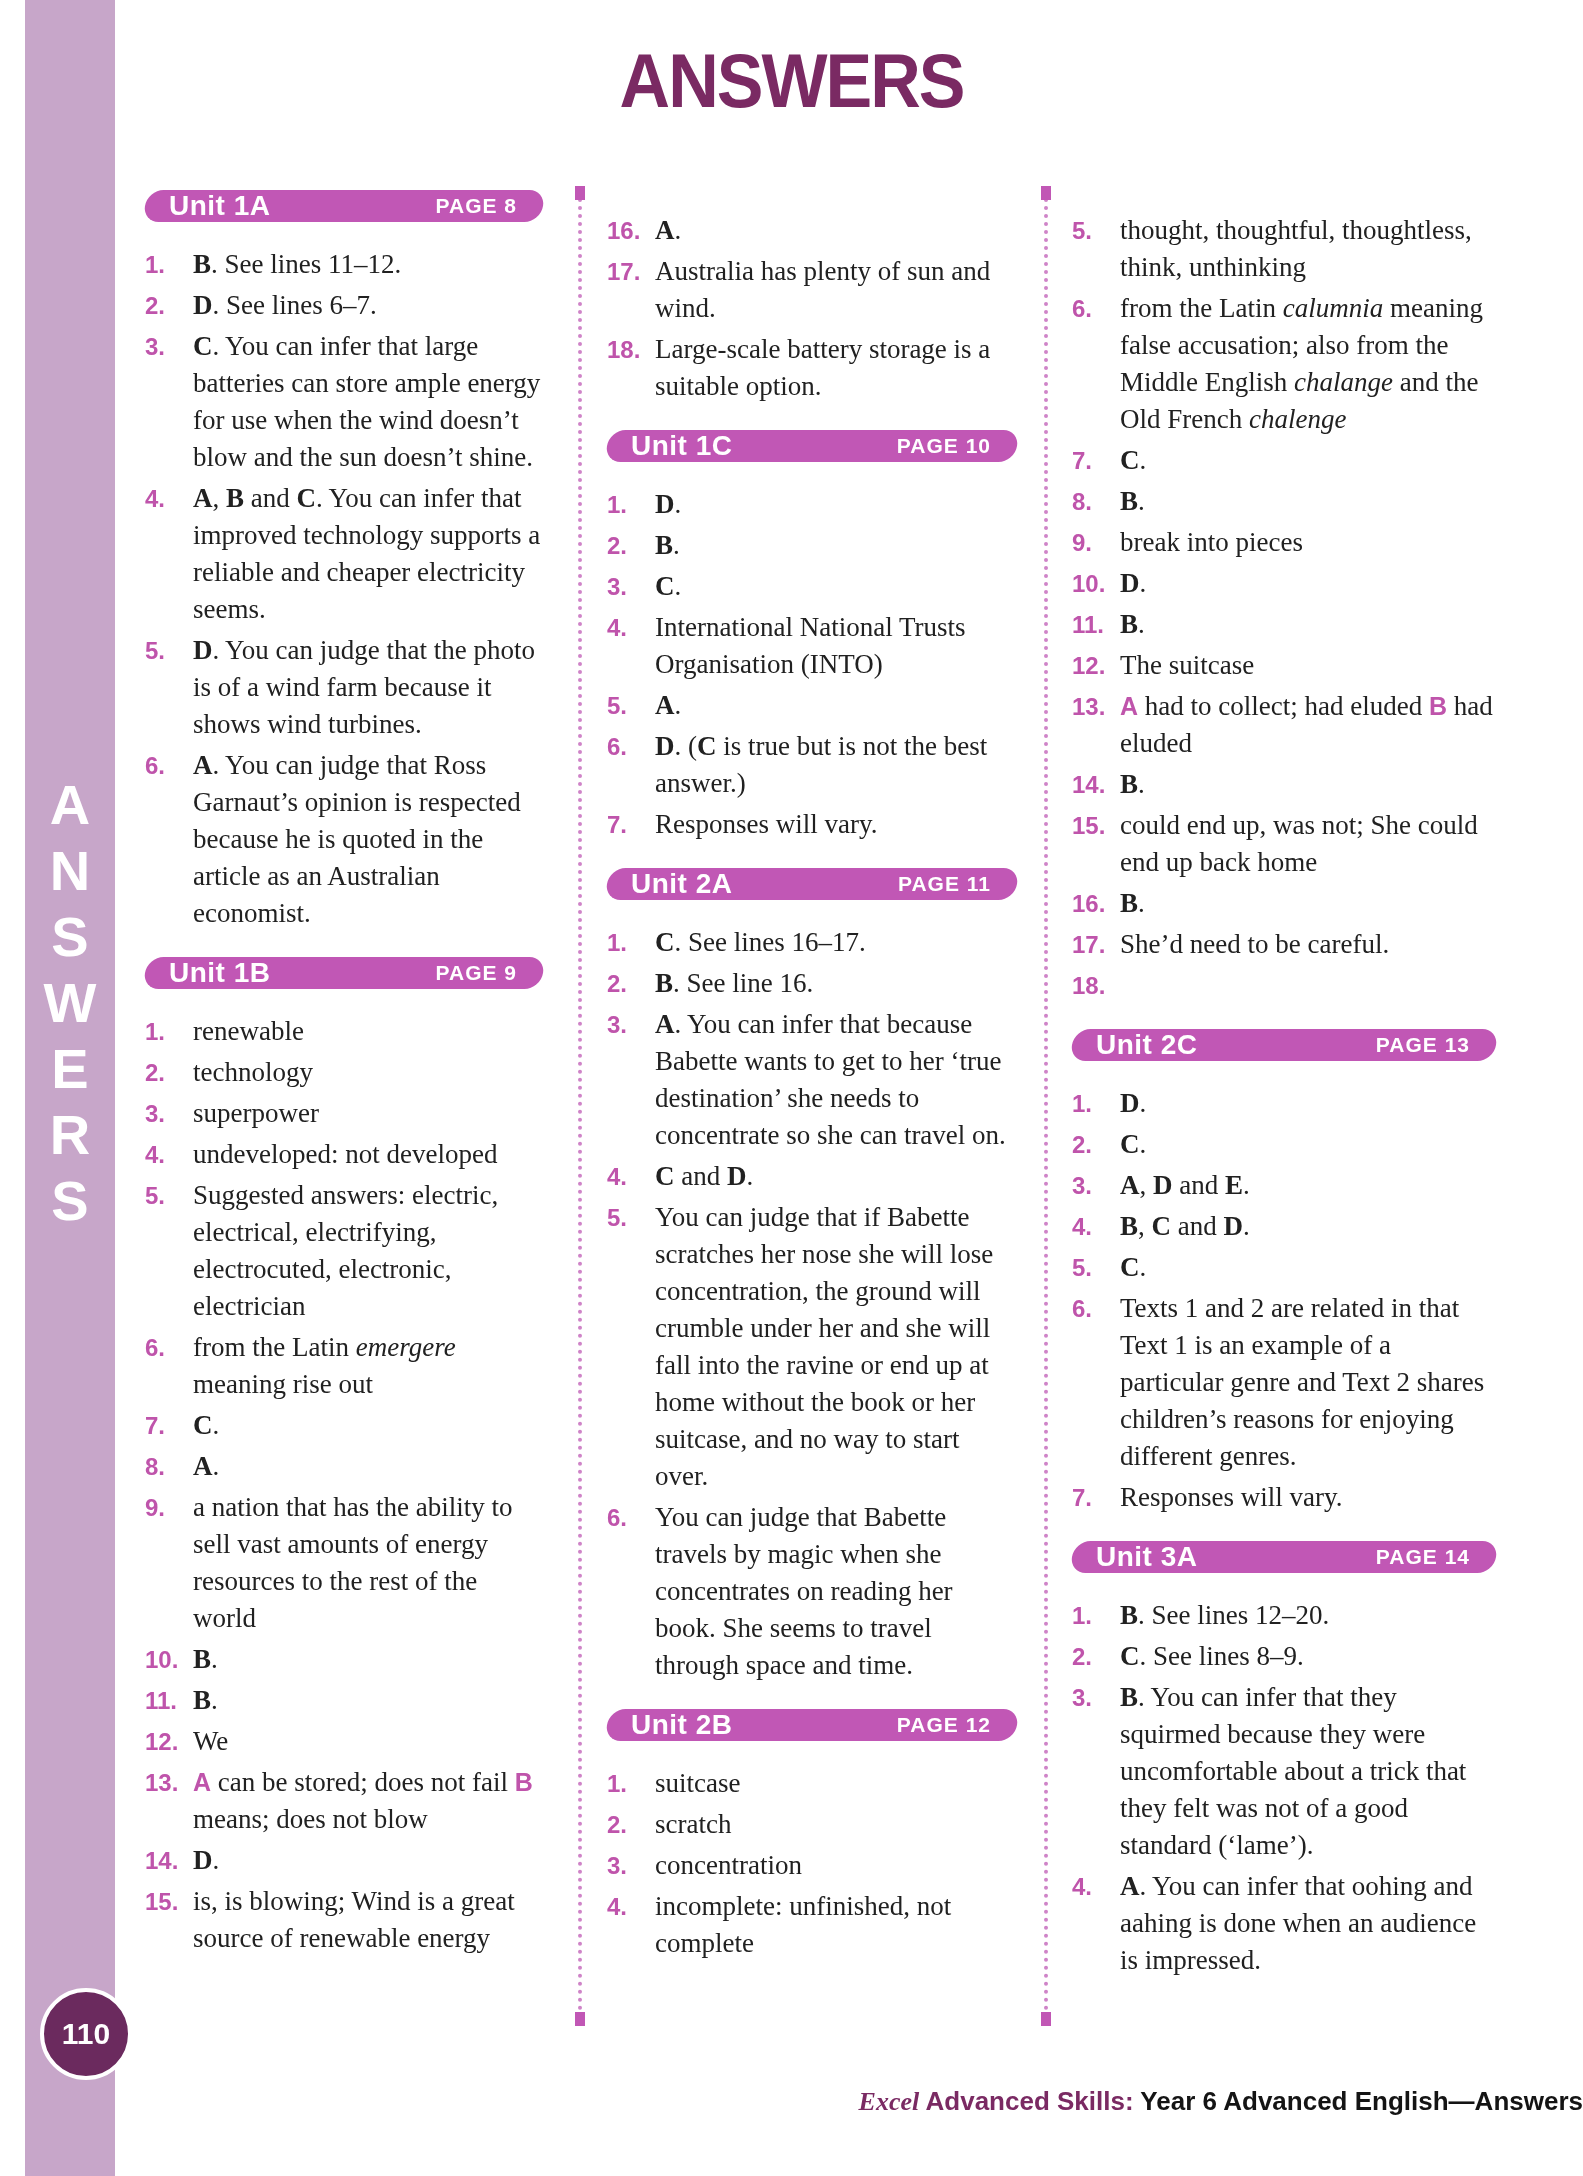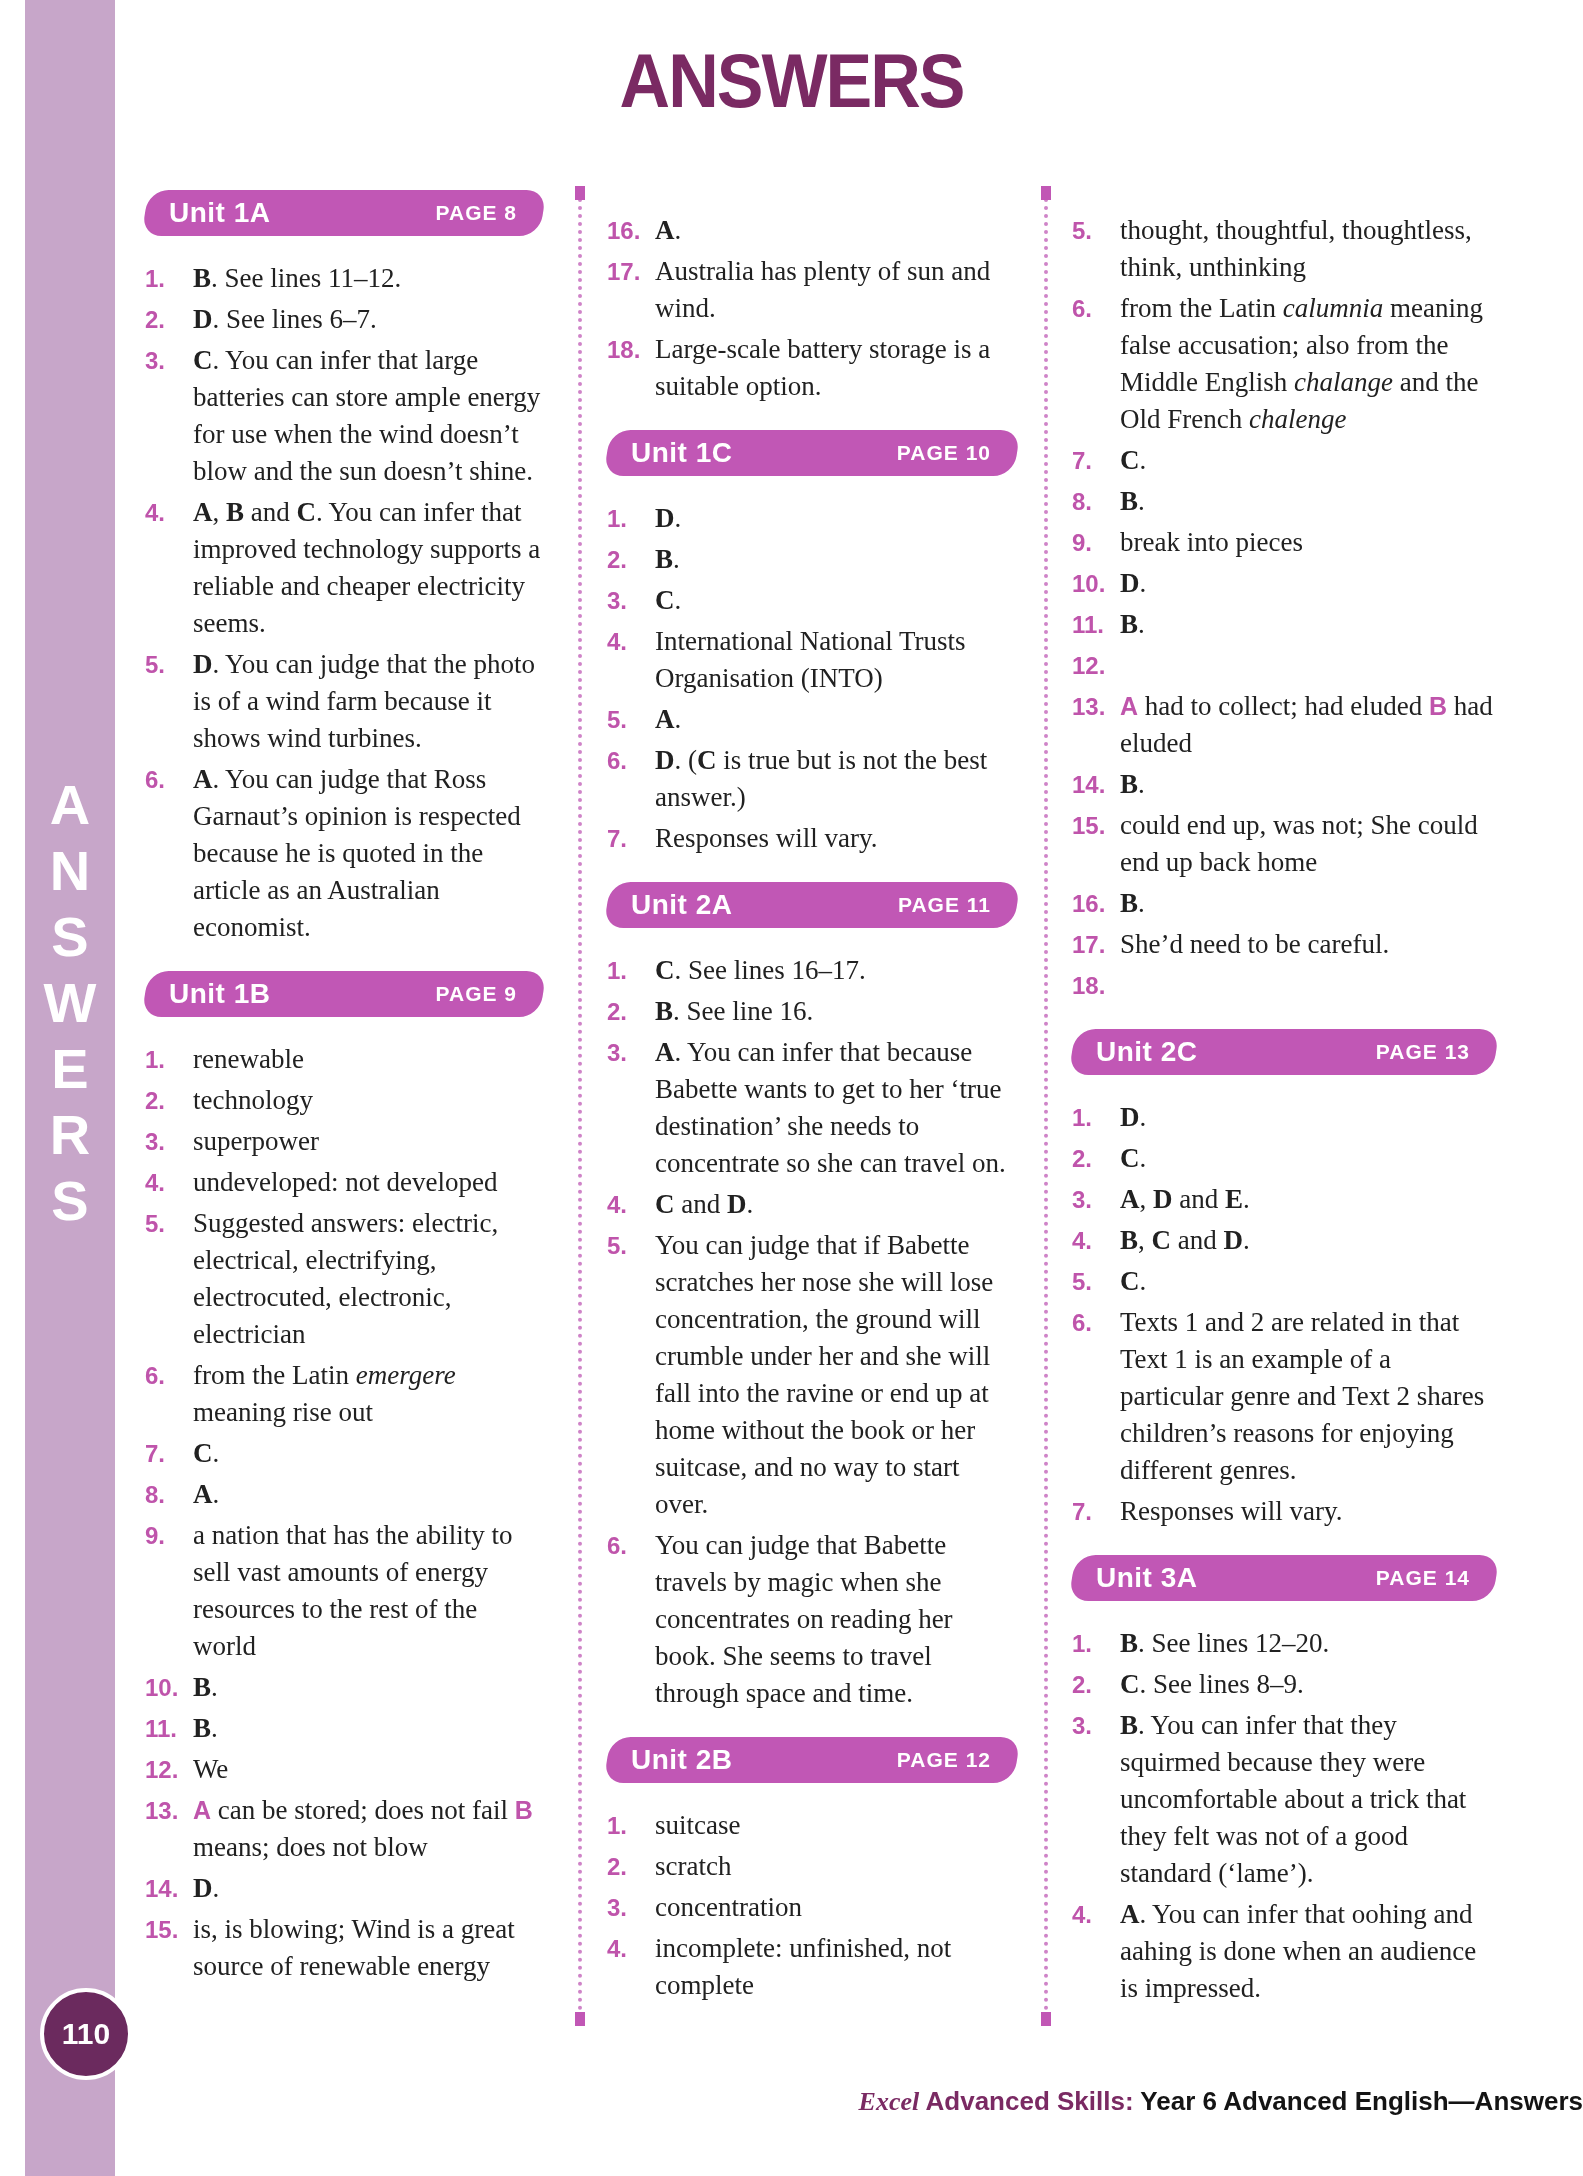--- a/index.html
+++ b/index.html
@@ -29,21 +29,21 @@
 
   
   .sep{position:absolute;top:190px;height:1830px;width:0;border-left:4px dotted #cf84c8;}
   #sep-1{left:578px;}
   #sep-2{left:1044px;}
   .sep::before,.sep::after{content:"";position:absolute;left:-7px;width:10px;height:14px;background:#c157b5;}
   .sep::before{top:-4px;}
   .sep::after{bottom:-6px;}
 
   
-  .unit-pill{position:relative;height:46px;margin:25px 0 24px;}
+  .unit-pill{position:relative;height:32px;margin:25px 0 24px;}
   .col > .unit-pill:first-child{margin-top:0;}
   .pill-bg{position:absolute;inset:0;background:#c157b5;border-radius:20px;transform:skewX(-9deg);}
   .pill-row{position:relative;display:flex;justify-content:space-between;align-items:center;
        height:100%;padding:0 26px 0 24px;color:#ffffff;
        font-family:"Liberation Sans", sans-serif;font-weight:bold;}
   .unit-label{font-size:28px;letter-spacing:0.5px;}
   .unit-page{font-size:21px;letter-spacing:1px;padding-left:28px;}
 
   
   .answer-list{list-style:none;margin:0 0 6px;padding:0;}
@@ -328,20 +328,21 @@
         <li class="answer-item">
           <span class="item-num">10.</span>
           <span class="item-text"><span class="s-b">D</span><span class="s-n">.</span></span>
         </li>
         <li class="answer-item">
           <span class="item-num">11.</span>
           <span class="item-text"><span class="s-b">B</span><span class="s-n">.</span></span>
         </li>
         <li class="answer-item">
           <span class="item-num">12.</span>
+          <span class="item-text"><span class="s-n">The suitcase</span></span>
         </li>
         <li class="answer-item">
           <span class="item-num">13.</span>
           <span class="item-text"><span class="s-p">A</span><span class="s-n"> had to collect; had eluded </span><span class="s-p">B</span><span class="s-n"> had eluded</span></span>
         </li>
         <li class="answer-item">
           <span class="item-num">14.</span>
           <span class="item-text"><span class="s-b">B</span><span class="s-n">.</span></span>
         </li>
         <li class="answer-item">

